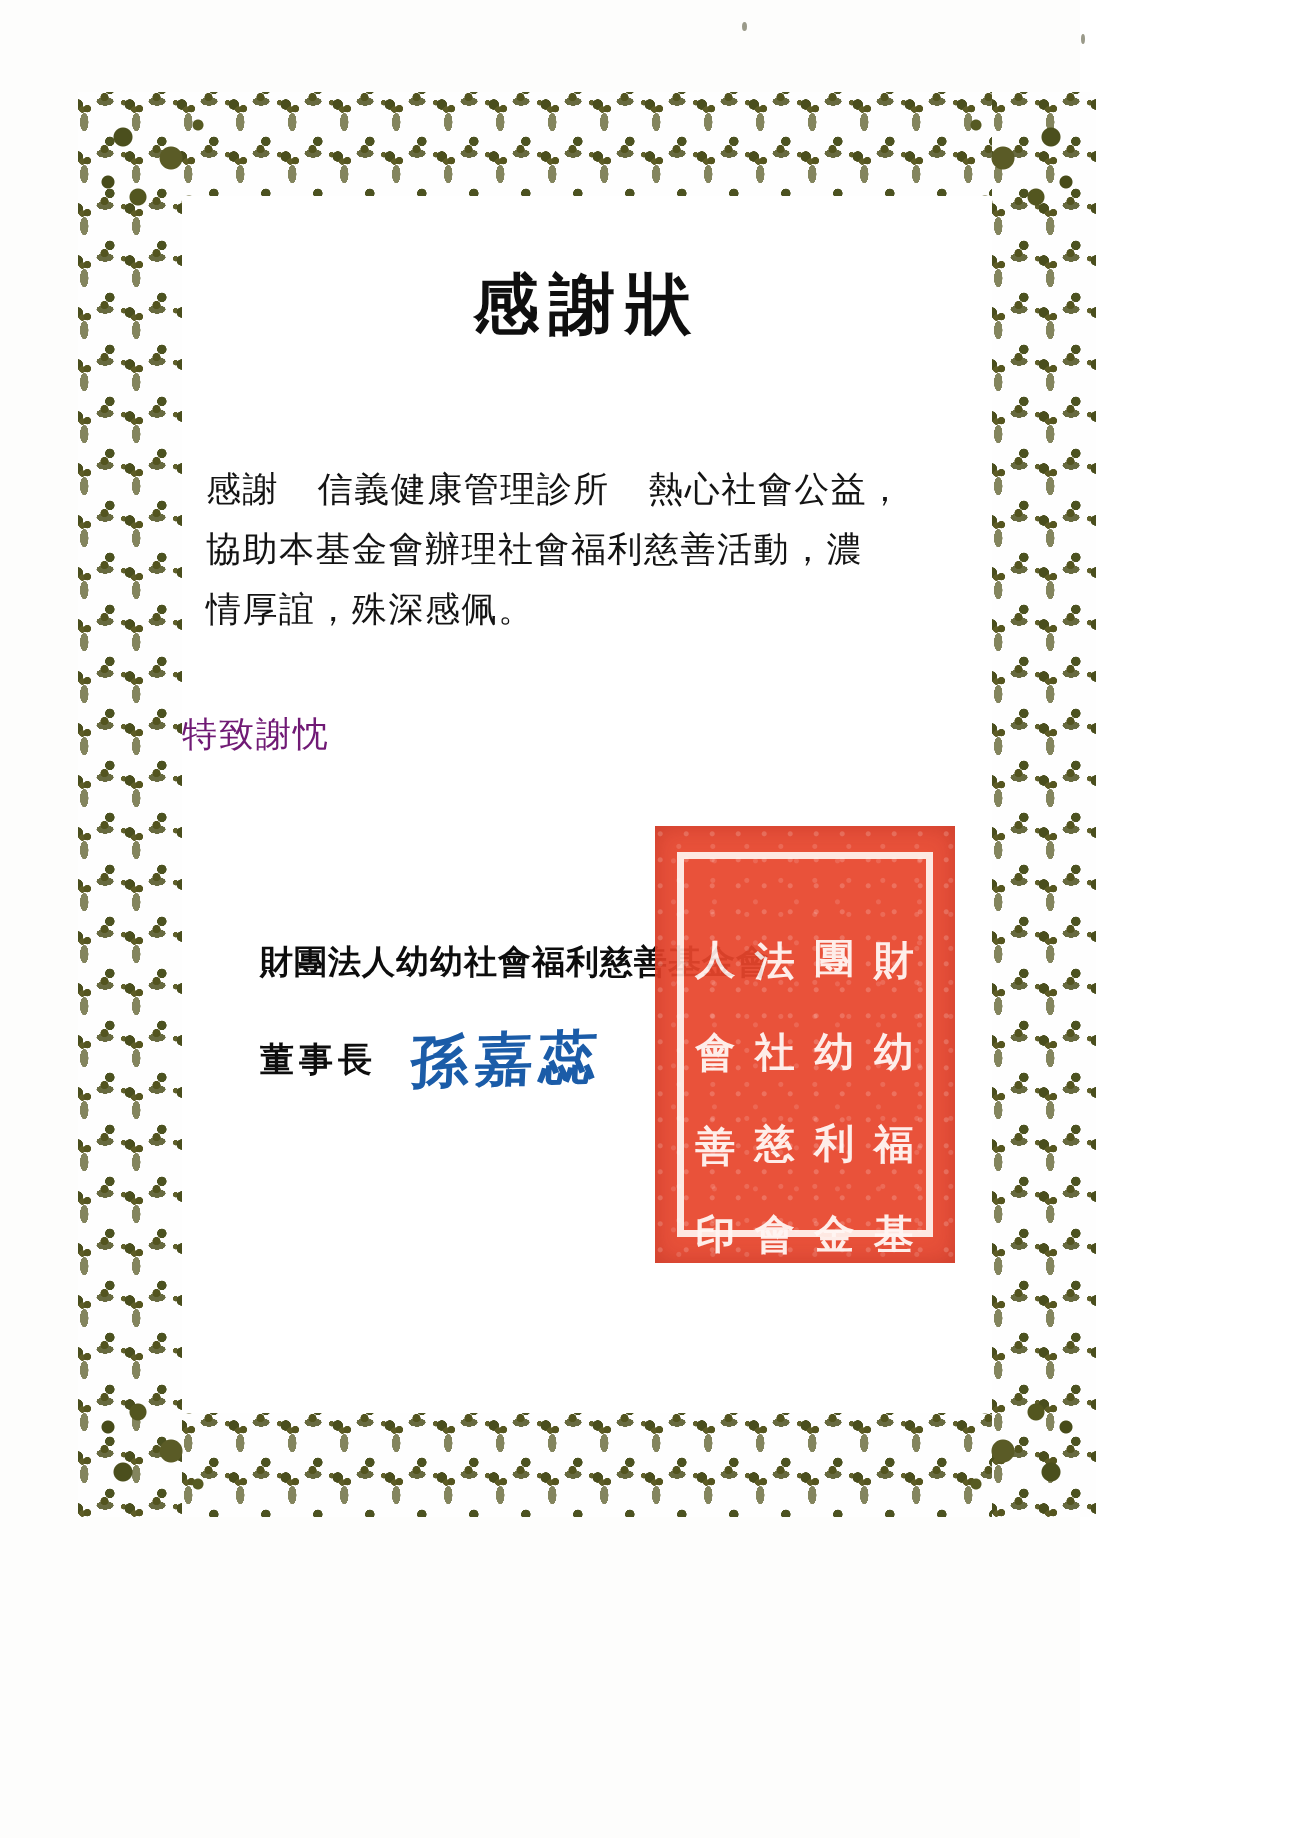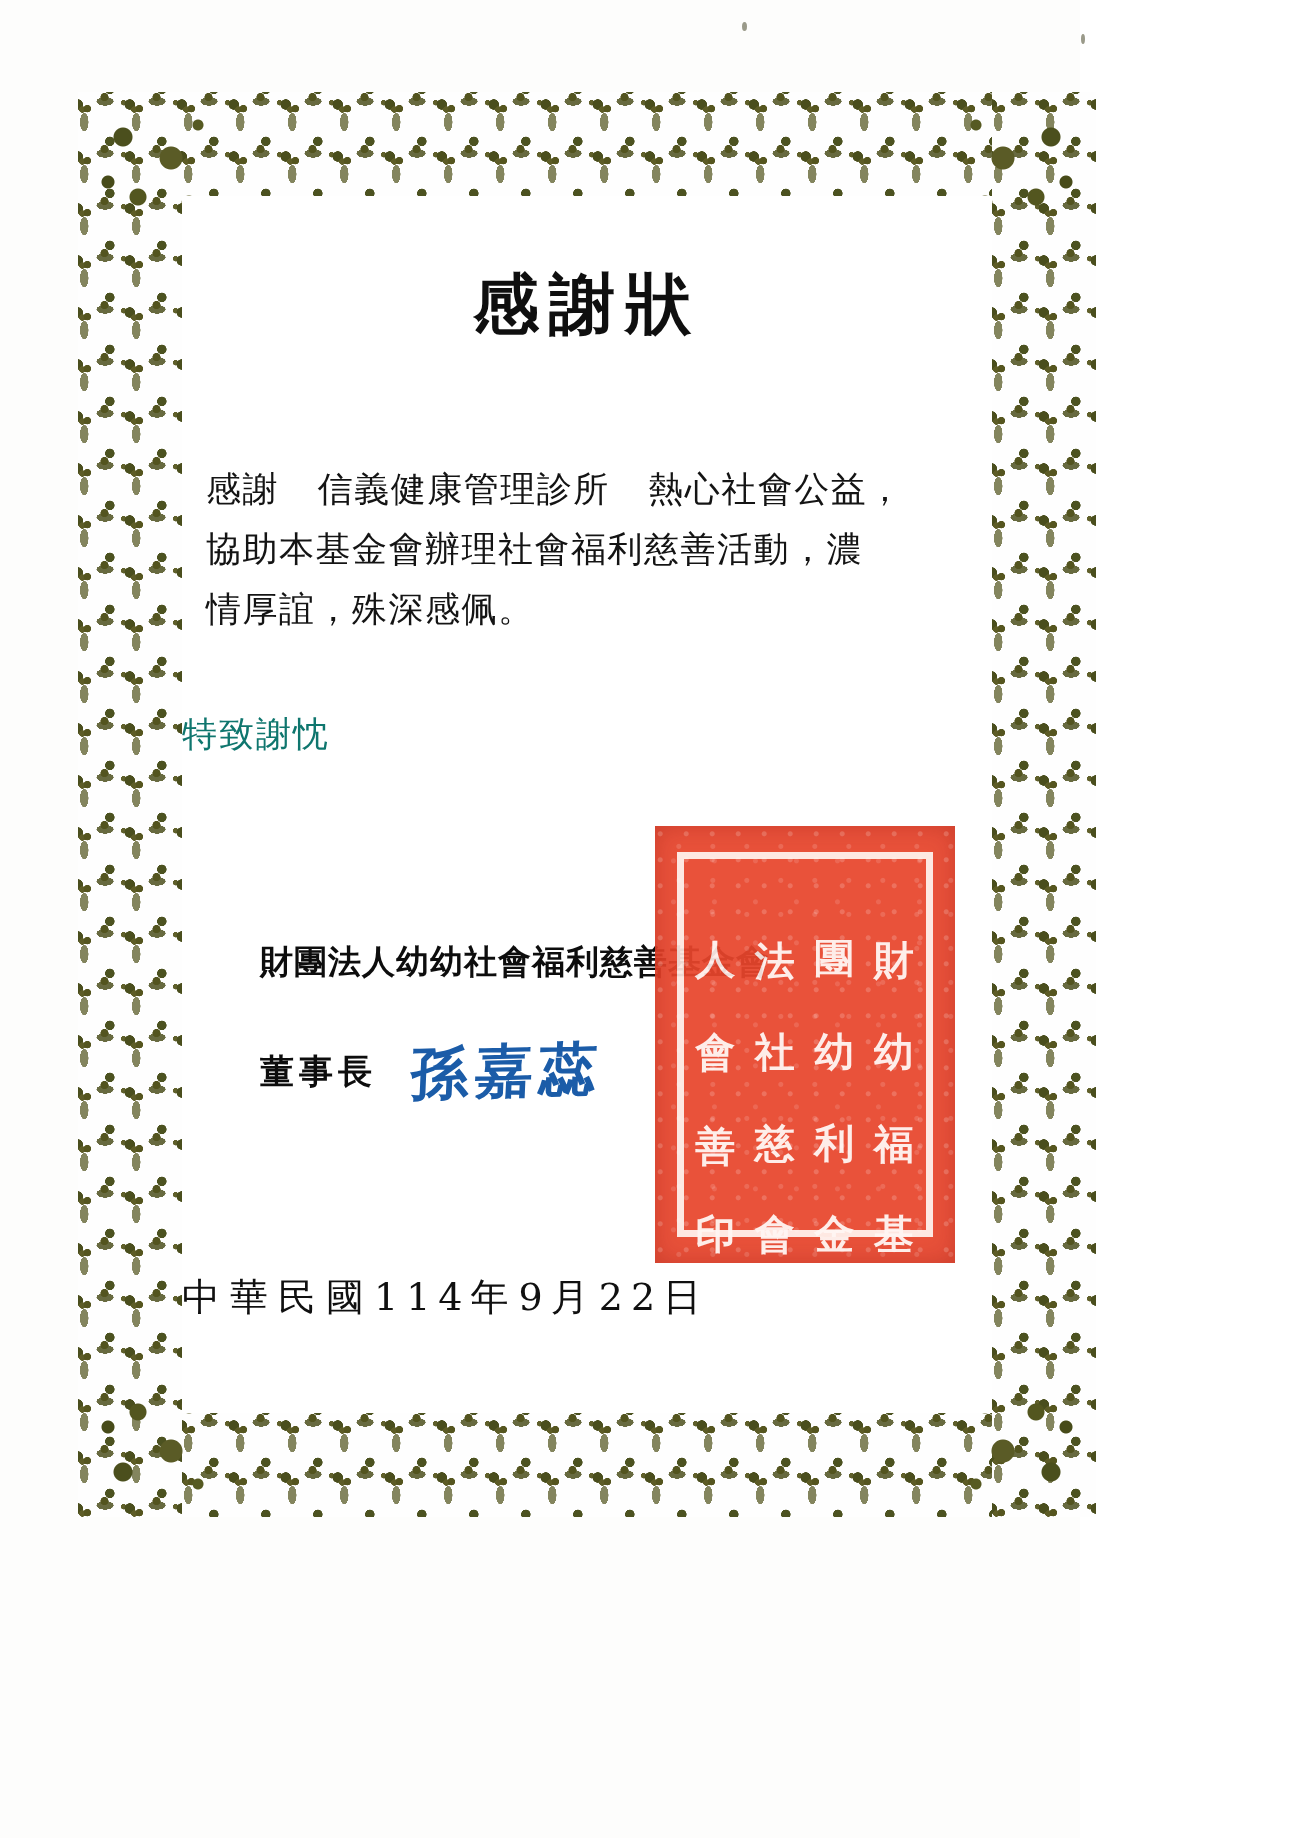--- a/index.html
+++ b/index.html
@@ -128,37 +128,37 @@
     margin-left: 24px;
   }
   .body-text .org-name {
     margin: 0 26px;
   }
 
   .closing {
     margin-top: 72px;
     font-size: 35px;
     letter-spacing: 2px;
-    color: #0f766e;
+    color: #701a75;
   }
 
   .signature-block {
     margin-top: 182px;
     padding-left: 78px;
     position: relative;
   }
   .foundation-name {
     font-size: 33px;
     font-weight: 700;
     letter-spacing: 1px;
     color: #0d0d0d;
     white-space: nowrap;
   }
   .chairman-row {
-    margin-top: 48px;
+    margin-top: 36px;
     display: flex;
     align-items: center;
     white-space: nowrap;
   }
   .chairman-label {
     font-size: 34px;
     font-weight: 700;
     letter-spacing: 5px;
     color: #0d0d0d;
   }
@@ -278,23 +278,20 @@
     <div class="closing">特致謝忱</div>
 
     <div class="signature-block">
       <div class="foundation-name">財團法人幼幼社會福利慈善基金會</div>
       <div class="chairman-row">
         <span class="chairman-label">董事長</span>
         <span class="chairman-signature">孫嘉蕊</span>
       </div>
     </div>
 
-    <div class="date-line">
-      <span>中華民國</span><span class="num">114</span><span>年</span><span class="num">9</span><span>月</span><span class="num">22</span><span>日</span>
-    </div>
   </div>
 
   <div class="seal">
     <div class="seal-inner"></div>
     <div class="seal-grid">
       <div class="seal-char">財</div>
       <div class="seal-char">團</div>
       <div class="seal-char">法</div>
       <div class="seal-char">人</div>
       <div class="seal-char">幼</div>

